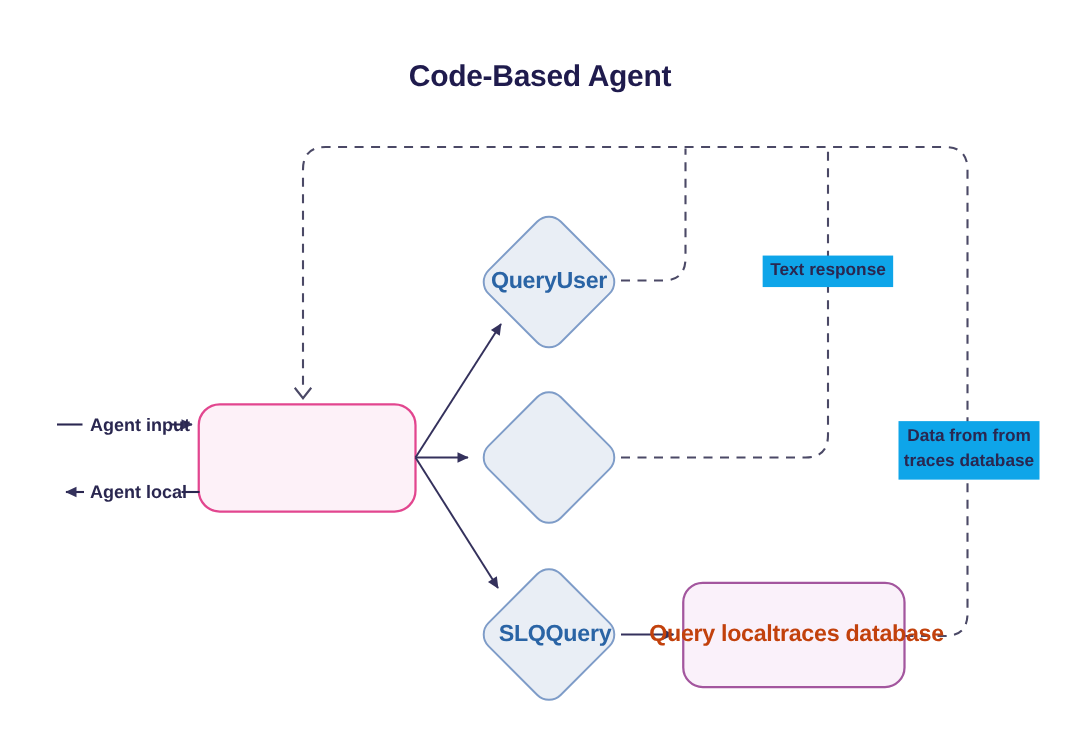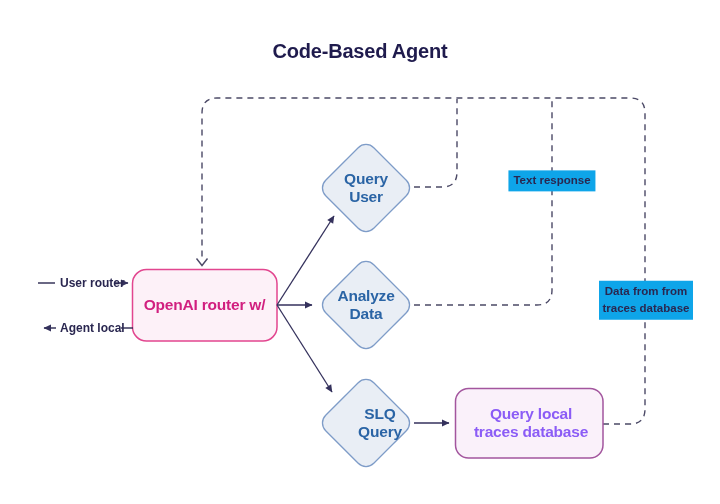--- a/index.html
+++ b/index.html
@@ -7,29 +7,29 @@
     position:relative;width:720px;height:504px;background:#ffffff;overflow:hidden;
     font-family:"Liberation Sans","DejaVu Sans",sans-serif;
   }
   .art{position:absolute;left:0;top:0;}
   .lbl{position:absolute;white-space:nowrap;}
   .title{
     left:0;top:40px;width:720px;text-align:center;
     font-size:20px;font-weight:700;color:#1f1b4d;letter-spacing:-0.2px;
   }
   .node-label{
-    display:flex;flex-direction:column;align-items:center;justify-content:center;
+    display:flex;align-items:center;justify-content:center;
     font-weight:700;line-height:1.16;letter-spacing:-0.2px;text-align:center;
   }
   .router-label{left:132px;top:269px;width:145px;height:72px;font-size:15.5px;color:#d11f7f;}
-  .db-label{left:455px;top:388px;width:152px;height:70px;font-size:15.5px;color:#8b5cf6;justify-content:center;}
+  .db-label{left:455px;top:388px;width:152px;height:70px;font-size:15.5px;color:#c2410c;justify-content:center;}
   .diamond-label{width:100px;height:60px;font-size:15.5px;color:#2a64a5;transform:translate(-50%,-50%);}
   .qd{left:366px;top:188px;}
   .ad{left:366px;top:305px;}
-  .slq{left:380px;top:423px;}
+  .slq{left:370px;top:423px;}
   .side-label{font-size:12px;font-weight:700;color:#2a2750;}
   .user-input{left:60px;top:276px;}
   .agent-output{left:60px;top:321px;}
   .flow-label{
     font-size:11.5px;font-weight:600;color:#2a2750;background:#0ea5e9;
     padding:2px 5px;transform:translate(-50%,-50%);text-align:center;line-height:1.5;
   }
   .text-response{left:552px;top:181px;}
   .data-local{left:646px;top:300px;white-space:normal;width:90px;padding:2px 2px;}
 </style>
@@ -70,44 +70,39 @@
 
     <line x1="38" y1="283" x2="55" y2="283" stroke="#2a2750" stroke-width="1.4"></line>
     <line x1="114" y1="283" x2="128" y2="283" stroke="#2a2750" stroke-width="1.4" marker-end="url(#tri)"></line>
     <line x1="56" y1="328" x2="44" y2="328" stroke="#2a2750" stroke-width="1.4" marker-end="url(#tri)"></line>
     <line x1="121" y1="328" x2="133" y2="328" stroke="#2a2750" stroke-width="1.4"></line>
   </svg>
 
   <div class="lbl title">Code-Based Agent</div>
 
   <div class="lbl node-label router-label">
-    <span>OpenAI router w/</span>
   </div>
 
   <div class="lbl node-label diamond-label qd">
     <span>Query</span>
     <span>User</span>
   </div>
 
-  <div class="lbl node-label diamond-label ad">
-    <span>Analyze</span>
-    <span>Data</span>
-  </div>
 
   <div class="lbl node-label diamond-label slq">
     <span>SLQ</span>
     <span>Query</span>
   </div>
 
   <div class="lbl node-label db-label">
     <span>Query local</span>
     <span>traces database</span>
   </div>
 
-  <div class="lbl side-label user-input">User router</div>
+  <div class="lbl side-label user-input">Agent input</div>
   <div class="lbl side-label agent-output">Agent local</div>
 
   <div class="lbl flow-label text-response">Text response</div>
 
   <div class="lbl flow-label data-local">
     <span>Data from from</span>
     <span>traces database</span>
   </div>
 
 </div>

